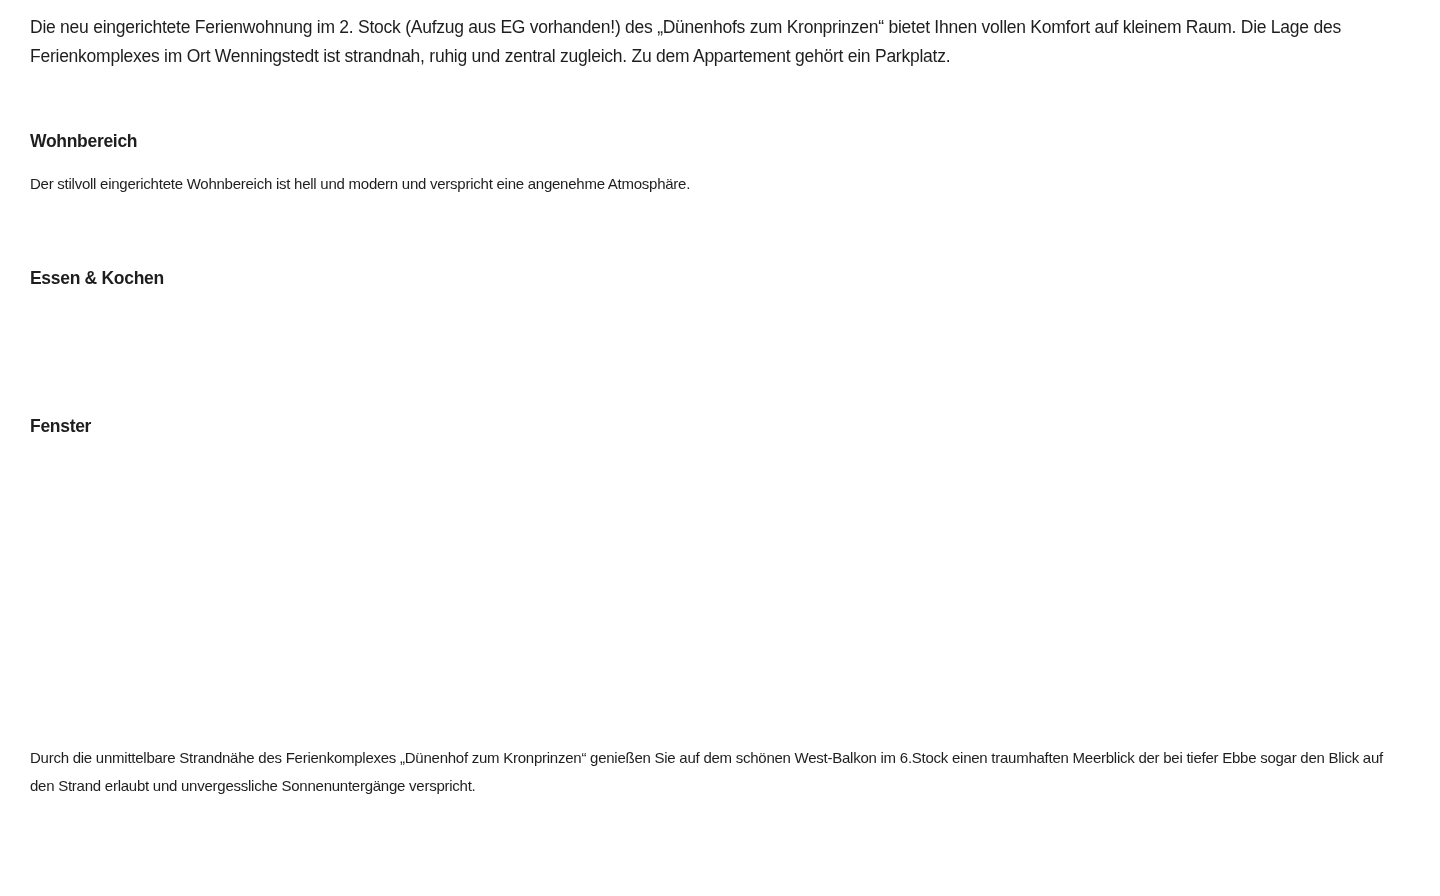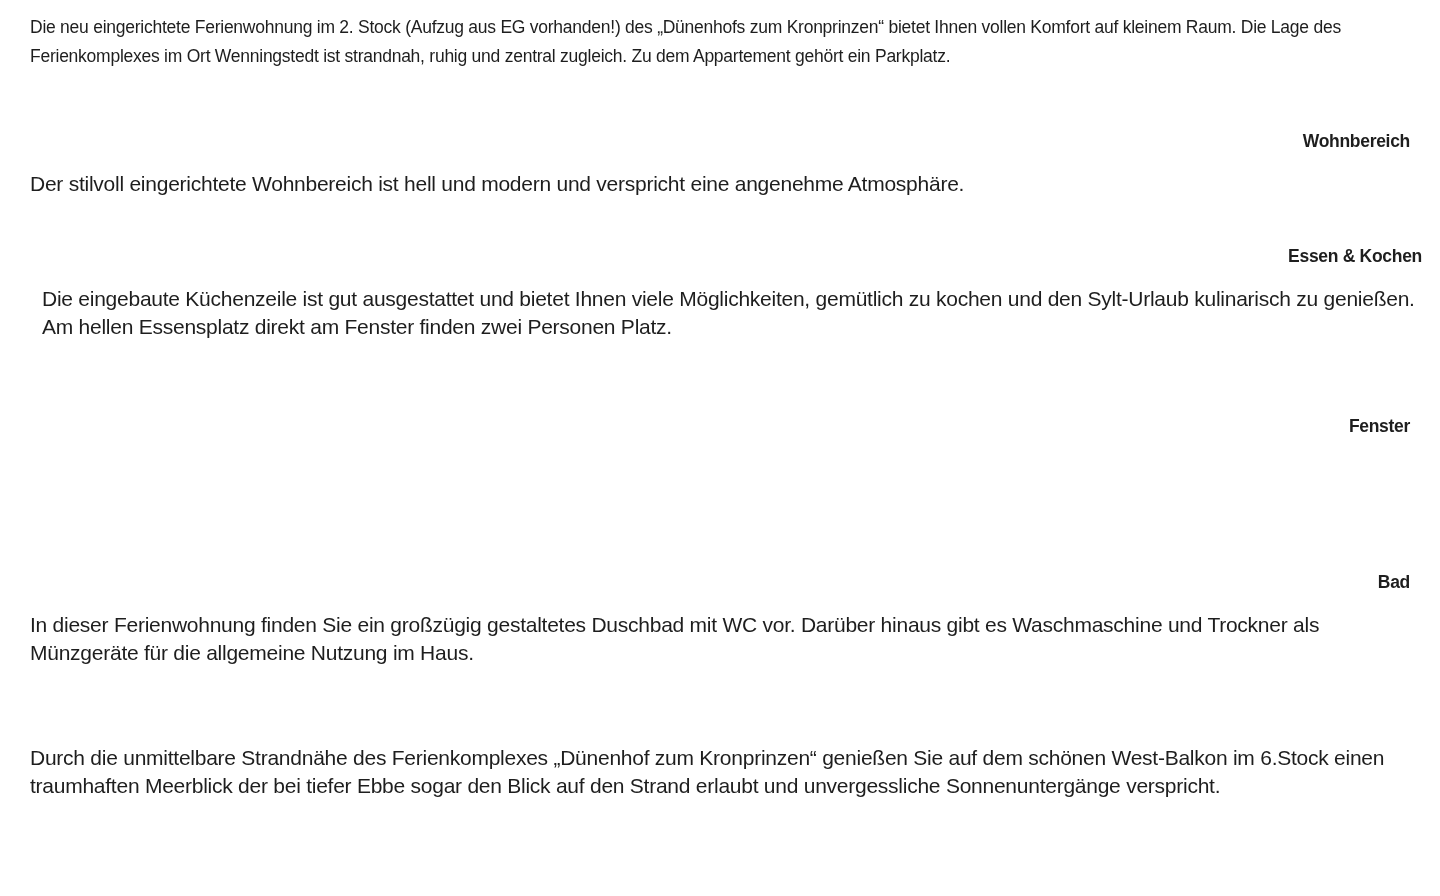--- a/index.html
+++ b/index.html
@@ -33,55 +33,51 @@
       position: absolute;
       left: 30px;
       width: 1380px;
     }
     .section h2 {
       margin: 0;
       font-size: 17.5px;
       font-weight: bold;
       line-height: 24px;
       letter-spacing: -0.3px;
-      text-align: right;
     }
     .section p {
       margin: 17px 0 0 0;
-      font-size: 21px;
+      font-size: 15px;
       line-height: 28px;
       letter-spacing: -0.25px;
     }
     #sec-0 { top: 129px; }
-    #sec-1 { top: 244px; margin-left: 12px; }
+    #sec-1 { top: 266px; }
     #sec-2 { top: 414px; }
     #sec-3 { top: 570px; }
     #sec-4 { top: 727px; }
   </style>
 </head>
 <body>
 
 <div class="doc">
   <p class="intro">Die neu eingerichtete Ferienwohnung im 2. Stock (Aufzug aus EG vorhanden!) des „Dünenhofs zum Kronprinzen“ bietet Ihnen vollen Komfort auf kleinem Raum. Die Lage des Ferienkomplexes im Ort Wenningstedt ist strandnah, ruhig und zentral zugleich. Zu dem Appartement gehört ein Parkplatz.</p>
 
   <div class="section" id="sec-0">
     <h2>Wohnbereich</h2>
     <p>Der stilvoll eingerichtete Wohnbereich ist hell und modern und verspricht eine angenehme Atmosphäre.</p>
   </div>
 
   <div class="section" id="sec-1">
     <h2>Essen &amp; Kochen</h2>
-    <p>Die eingebaute Küchenzeile ist gut ausgestattet und bietet Ihnen viele Möglichkeiten, gemütlich zu kochen und den Sylt-Urlaub kulinarisch zu genießen. Am hellen Essensplatz direkt am Fenster finden zwei Personen Platz.</p>
   </div>
 
   <div class="section" id="sec-2">
     <h2>Fenster</h2>
   </div>
 
   <div class="section" id="sec-3">
-    <h2>Bad</h2>
-    <p>In dieser Ferienwohnung finden Sie ein großzügig gestaltetes Duschbad mit WC vor. Darüber hinaus gibt es Waschmaschine und Trockner als Münzgeräte für die allgemeine Nutzung im Haus.</p>
   </div>
 
   <div class="section" id="sec-4">
     <p>Durch die unmittelbare Strandnähe des Ferienkomplexes „Dünenhof zum Kronprinzen“ genießen Sie auf dem schönen West-Balkon im 6.Stock einen traumhaften Meerblick der bei tiefer Ebbe sogar den Blick auf den Strand erlaubt und unvergessliche Sonnenuntergänge verspricht.</p>
   </div>
 </div>
 
 </body></html>

